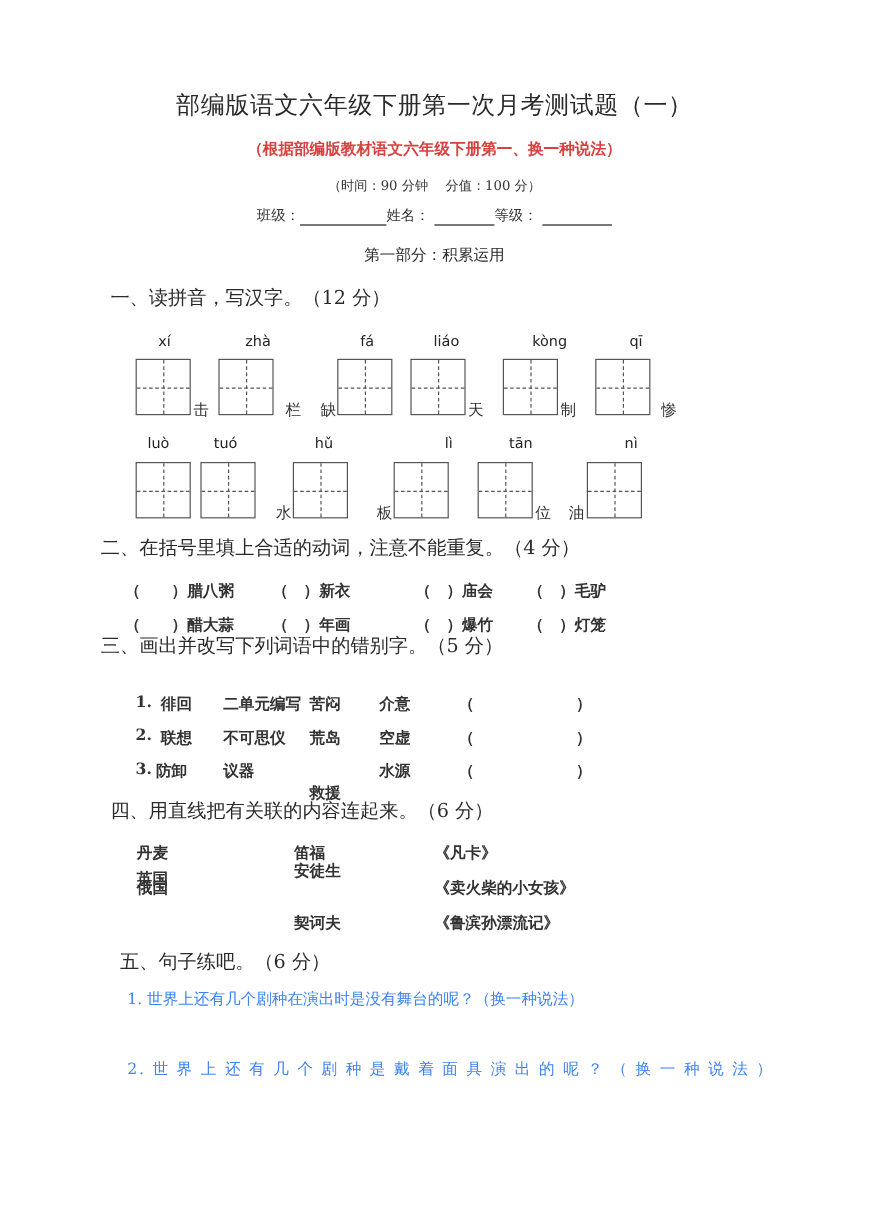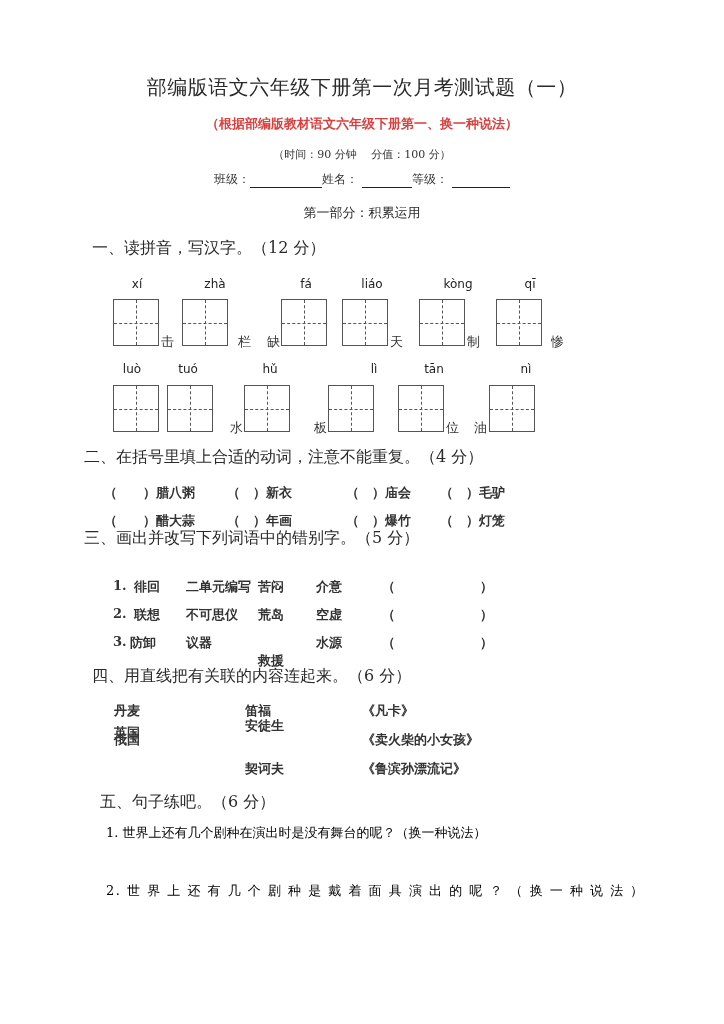--- a/index.html
+++ b/index.html
@@ -12,21 +12,21 @@
     .fields { left: 0; width: 724px; top: 171px; text-align: center; font-size: 12px; color: #333; }
     .uline { display: inline-block; border-bottom: 1px solid #222; vertical-align: bottom; height: 12px; }
     .part-title { left: 0; width: 724px; top: 204px; text-align: center; font-size: 13px; color: #2a2a2a; }
     .q-head { font-size: 16px; color: #2a2a2a; }
     .pinyin { font-family: "DejaVu Sans", sans-serif; font-size: 12px; color: #222; text-align: center; width: 60px; }
     .box { position: absolute; width: 46px; height: 47px; border: 1.5px solid #555; box-sizing: border-box; }
     .box .h { position: absolute; left: 0; right: 0; top: 50%; border-top: 1px dashed #555; }
     .box .v { position: absolute; top: 0; bottom: 0; left: 50%; border-left: 1px dashed #555; }
     .hanzi { font-size: 13px; color: #333; }
     .item { font-size: 13px; color: #333; font-weight: bold; }
-    .sent { font-size: 13px; color: #000000; }
+    .sent { font-size: 13px; color: #3b82f6; }
   </style>
 </head>
 <body>
 
 <div class="abs title">部编版语文六年级下册第一次月考测试题（一）</div>
 <div class="abs subtitle">（根据部编版教材语文六年级下册第一、换一种说法）</div>
 <div class="abs meta">（时间：90 分钟　 分值：100 分）</div>
 <div class="abs fields">
   <span>班级：</span><span class="uline" style="width:72px"></span><span>姓名：</span><span class="uline" style="width:50px;margin-left:4px"></span><span>等级：</span><span class="uline" style="width:58px;margin-left:4px"></span>
 </div>

